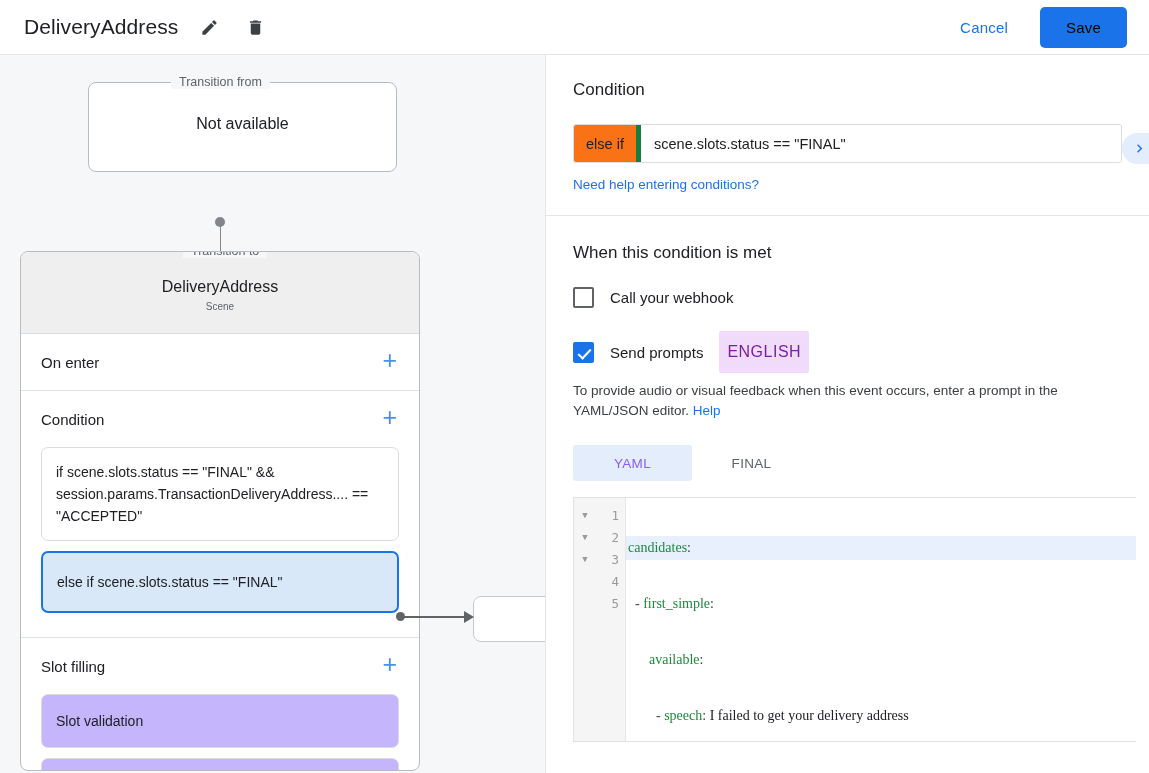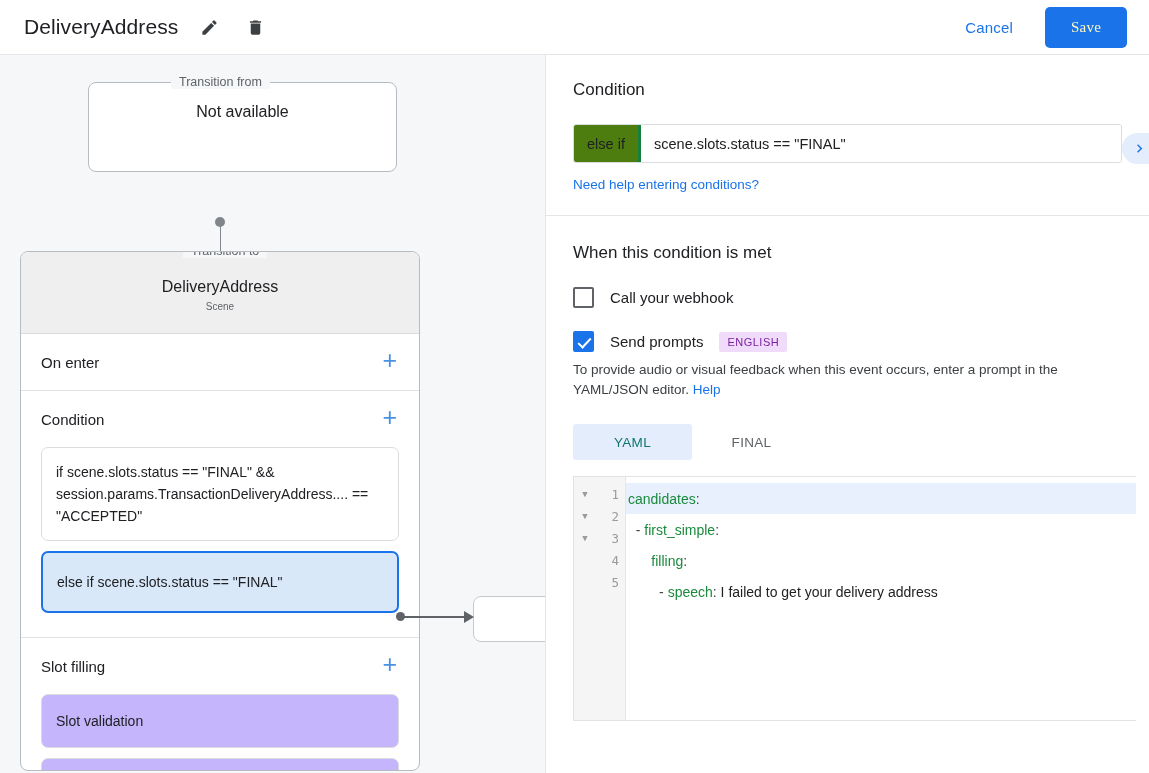--- a/index.html
+++ b/index.html
@@ -41,28 +41,28 @@
     font-size: 15px;
     padding: 8px 14px;
     background: none; border: none;
     cursor: pointer;
     font-family: inherit;
     letter-spacing: 0.2px;
   }
   .save-btn {
     margin-left: 18px; margin-right: 22px;
     background: #1a73e8;
-    color: #fef9c3;
+    color: #000000;
     font-size: 15px;
     border: none;
     border-radius: 5px;
     padding: 0 26px;
     height: 41px;
     cursor: pointer;
-    font-family: Liberation Serif, serif;
+    font-family: Liberation Sans, sans-serif;
     letter-spacing: 0.2px;
   }
 
   
   .body-area {
     position: absolute; left: 0; top: 55px;
     width: 1149px; height: 718px;
   }
 
   
@@ -91,21 +91,21 @@
   }
 
   
   .trans-from {
     left: 88px; top: 27px;
     width: 309px; height: 90px;
   }
   .trans-from .fieldset-legend { left: 82px; }
   .trans-from-text {
     position: absolute;
-    left: 0; right: 0; top: 20px;
+    left: 0; right: 0; top: 32px;
     text-align: center;
     font-size: 16px;
     color: #202124;
   }
 
   
   .conn-dot {
     position: absolute;
     left: 215px; top: 162px;
     width: 10px; height: 10px;
@@ -258,22 +258,22 @@
   }
   .cond-input-row {
     display: flex;
     border: 1px solid #dadce0;
     border-radius: 3px;
     height: 39px;
     overflow: hidden;
   }
   .cond-prefix {
     width: 67px;
-    background: #4d7c0f;
-    border-right: 3px solid #15803d;
+    background: #f97316;
+    border-right: 5px solid #15803d;
     display: flex; align-items: center; justify-content: center;
     font-size: 14.5px;
     color: #202124;
     flex: 0 0 67px;
   }
   .cond-input {
     flex: 1;
     border: none;
     outline: none;
     padding: 0 13px;
@@ -321,23 +321,23 @@
   .check-label {
     margin-left: 16px;
     font-size: 15px;
     color: #202124;
     font-weight: normal;
   }
   .lang-badge {
     margin-left: 16px;
     background: #f0dcfa;
     color: #7b1fa2;
-    font-size: 11px;
+    font-size: 16px;
     letter-spacing: 0.5px;
-    padding: 4px 8px;
+    padding: 12px 8px;
     border-radius: 2px;
   }
   .hint-text {
     font-size: 13.5px;
     color: #3c4043;
     line-height: 20px;
     margin: -6px 0 0 0;
     max-width: 552px;
   }
   .hint-text a { color: #1a73e8; text-decoration: none; cursor: pointer; }
@@ -349,21 +349,21 @@
   .tab {
     width: 119px; height: 36px;
     display: flex; align-items: center; justify-content: center;
     font-size: 13.5px;
     color: #5f6368;
     cursor: pointer;
     letter-spacing: 0.3px;
   }
   .tab.active {
     background: #e4edfb;
-    color: #0f766e;
+    color: #8b5cf6;
     border-radius: 3px;
   }
 
   
   .editor {
     margin-top: 16px;
     border: 1px solid #e0e2e5;
     border-right: none;
     height: 245px;
     display: flex;
@@ -398,27 +398,28 @@
     text-align: right;
     padding-right: 6px;
   }
   .code-area {
     flex: 1;
     padding-top: 6px;
     position: relative;
     overflow: hidden;
   }
   .code-row {
-    height: 31px;
+    height: 24px;
     display: flex; align-items: center;
     white-space: pre;
-    font-family: Liberation Sans, sans-serif;
+    font-family: Liberation Serif, serif;
     font-size: 14px;
     color: #202124;
     padding-left: 2px;
+    margin-top: 32px;
   }
   .code-row.hl { background: #e8f0fe; }
   .tok-key { color: #1a8a3c; }
   .tok-punc { color: #444746; }
   .tok-plain { color: #202124; }
 
   
   .collapse-btn {
     position: absolute;
     left: 1122px; top: 78px;
@@ -568,21 +569,21 @@
               <div class="lineno">4</div>
             </div>
             <div class="gutter-row">
               <div class="fold"></div>
               <div class="lineno">5</div>
             </div>
           </div>
         <div class="code-area" id="code-area">
             <div class="code-row hl"><span class="tok-key">candidates</span><span class="tok-punc">:</span></div>
             <div class="code-row"><span class="tok-punc">  - </span><span class="tok-key">first_simple</span><span class="tok-punc">:</span></div>
-            <div class="code-row"><span class="tok-punc">      </span><span class="tok-key">filling</span><span class="tok-punc">:</span></div>
+            <div class="code-row"><span class="tok-punc">      </span><span class="tok-key">available</span><span class="tok-punc">:</span></div>
             <div class="code-row"><span class="tok-punc">        - </span><span class="tok-key">speech</span><span class="tok-punc">: </span><span class="tok-plain">I failed to get your delivery address</span></div>
             <div class="code-row">&nbsp;</div>
           </div>
       </div>
     </div>
   </div>
 
   <div class="collapse-btn">
     <svg width="17" height="17" viewBox="0 0 24 24" fill="#1a73e8" aria-hidden="true">
       <path d="M8.59 16.59L13.17 12 8.59 7.41 10 6l6 6-6 6-1.41-1.41z"></path>

